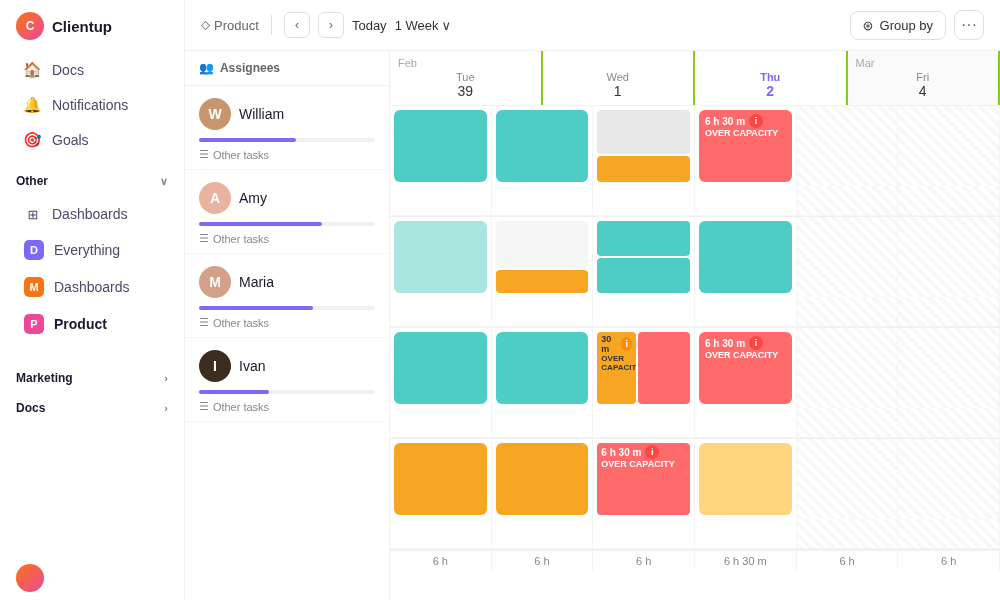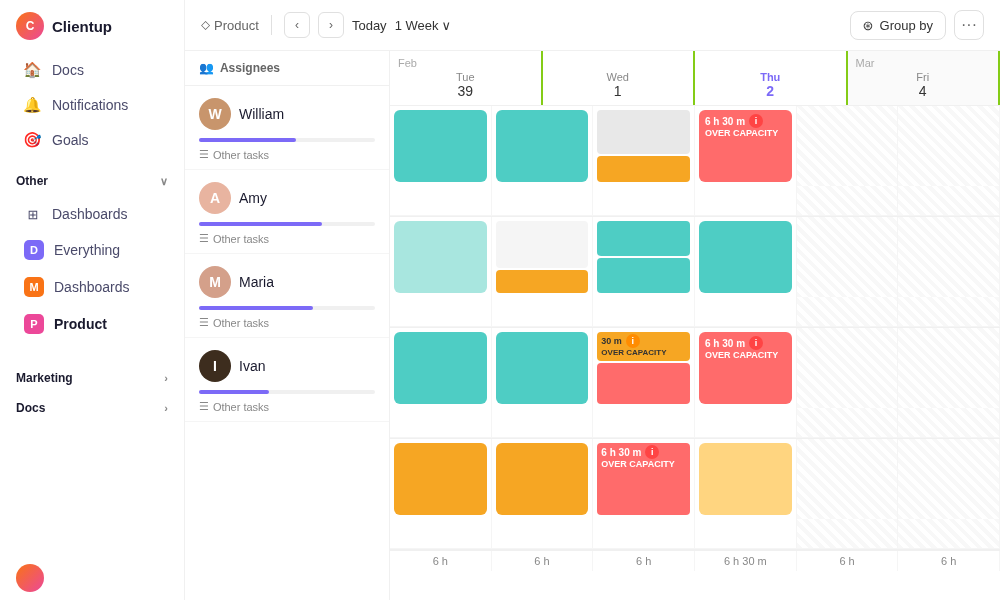--- a/index.html
+++ b/index.html
@@ -502,21 +502,21 @@
       </div>
 
       <div class="calendar-assignee-section">
         <div class="calendar-row">
           <div class="cal-cell">
             <div class="workload-block wb-teal"></div>
           </div>
           <div class="cal-cell">
             <div class="workload-block wb-teal"></div>
           </div>
-          <div class="cal-cell" style="display:flex;flex-direction:column;gap:2px;padding:4px;">
+          <div class="cal-cell" style="display:flex;flex-direction:row;gap:2px;padding:4px;">
             <div class="workload-block wb-orange" style="flex:0.6;border-radius:4px;padding:2px 4px;">
               <div style="display:flex;align-items:center;gap:2px;">
                 <span style="font-size:9px;font-weight:700;color:#333;">30 m</span>
                 <span class="info-dot" style="background:#ff8c00;">i</span>
               </div>
               <div style="font-size:8px;font-weight:700;color:#333;">OVER CAPACITY</div>
             </div>
             <div style="flex:1;border-radius:4px;background:#ff6b6b;"></div>
           </div>
           <div class="cal-cell">

